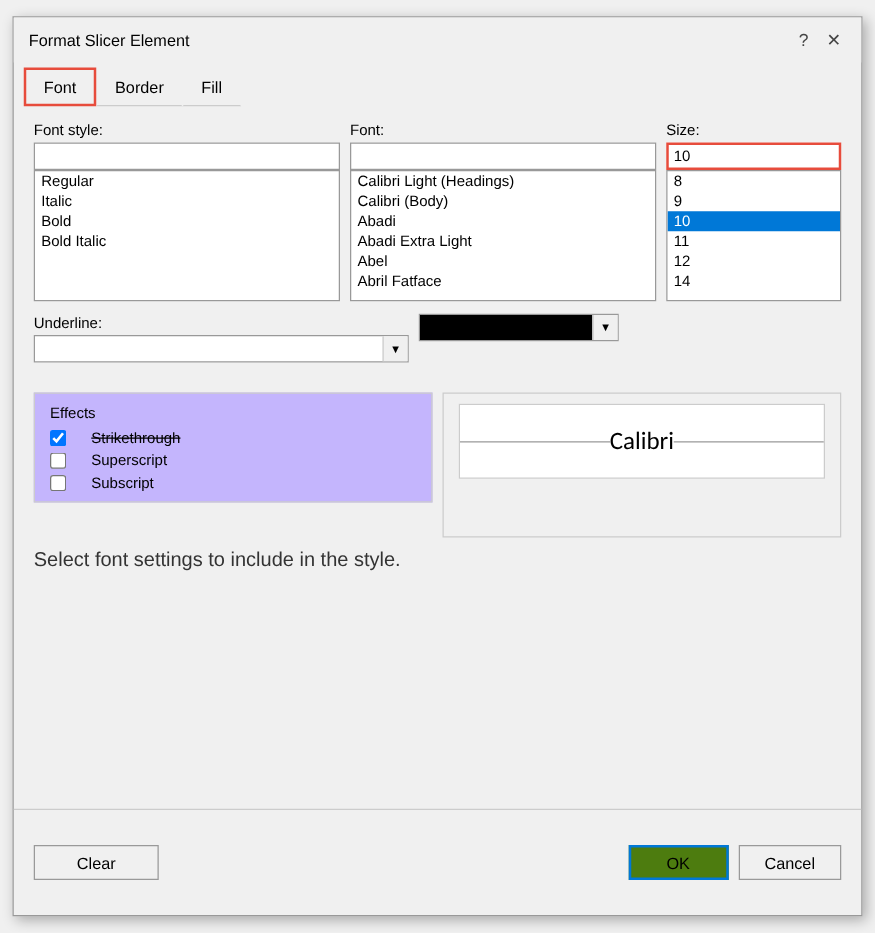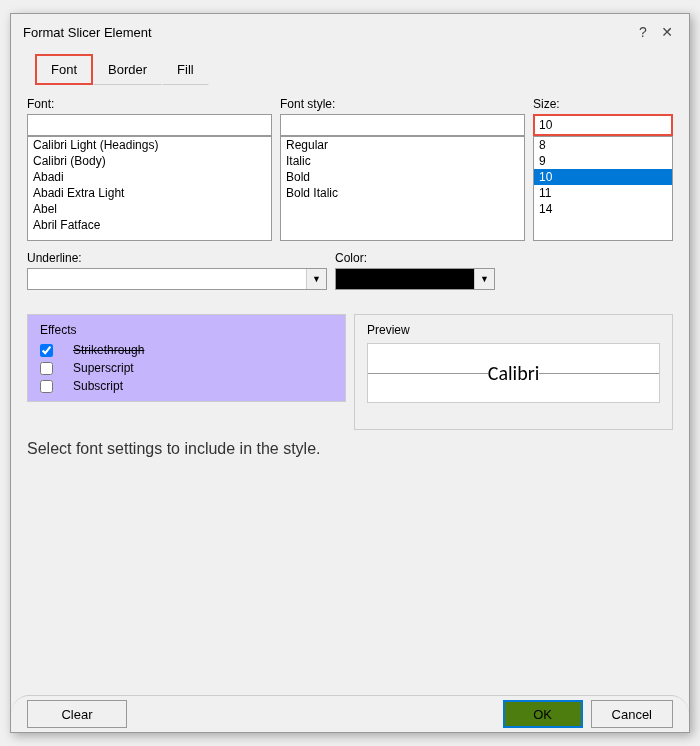--- a/index.html
+++ b/index.html
@@ -68,21 +68,20 @@
       background: none;
       font-size: 13px;
       font-family: inherit;
       position: relative;
     }
     .tab.active {
       border: 2px solid #e74c3c;
       background: #f0f0f0;
       color: #000;
       font-weight: normal;
-      margin-left: 16px;
     }
     .tab:not(.active) {
       border-bottom: 1px solid #ccc;
       text-align: right;
     }
 
     .content {
       padding: 12px 16px;
       flex: 1;
     }
@@ -274,27 +273,26 @@
       gap: 8px;
     }
 
     .hint-text {
       font-size: 16px;
       color: #333;
       margin: 10px 0 6px 0;
     }
 
     .footer {
-      padding: 4px 16px;
+      padding: 28px 16px;
       display: flex;
       justify-content: space-between;
       align-items: center;
       border-top: 1px solid #ccc;
       margin-top: 4px;
-      border-radius: 24px;
     }
     .footer-right {
       display: flex;
       gap: 8px;
     }
     .btn {
       padding: 5px 20px;
       border: 1px solid #999;
       background: #f0f0f0;
       font-size: 13px;
@@ -328,74 +326,74 @@
 
   <div class="tabs">
     <button class="tab active">Font</button>
     <button class="tab">Border</button>
     <button class="tab">Fill</button>
   </div>
 
   <div class="content">
 
     <div class="row-3col">
+
+      <div class="form-group">
+        <label>Font style:</label>
+        <input type="text" value="" style="">
+        <div class="listbox">
+          <div class="listbox-item">Regular</div>
+          <div class="listbox-item">Italic</div>
+          <div class="listbox-item">Bold</div>
+          <div class="listbox-item">Bold Italic</div>
+        </div>
+      </div>
 
       <div class="form-group">
         <label>Font:</label>
         <input type="text" value="" style="">
         <div class="listbox">
           <div class="listbox-item">Calibri Light (Headings)</div>
           <div class="listbox-item">Calibri (Body)</div>
           <div class="listbox-item">Abadi</div>
           <div class="listbox-item">Abadi Extra Light</div>
           <div class="listbox-item">Abel</div>
           <div class="listbox-item">Abril Fatface</div>
         </div>
       </div>
 
       <div class="form-group">
-        <label>Font style:</label>
-        <input type="text" value="" style="">
-        <div class="listbox">
-          <div class="listbox-item">Regular</div>
-          <div class="listbox-item">Italic</div>
-          <div class="listbox-item">Bold</div>
-          <div class="listbox-item">Bold Italic</div>
-        </div>
-      </div>
-
-      <div class="form-group">
         <label>Size:</label>
         <div class="size-input-wrapper">
           <input type="text" value="10" style="">
         </div>
         <div class="listbox">
           <div class="listbox-item">8</div>
           <div class="listbox-item">9</div>
           <div class="listbox-item selected">10</div>
           <div class="listbox-item">11</div>
+          <div class="listbox-item">12</div>
           <div class="listbox-item">14</div>
         </div>
       </div>
     </div>
 
     <div class="row-2col">
       <div class="form-group">
         <label>Underline:</label>
         <div class="select-with-arrow">
           <select>
             <option value="none"></option>
             <option value="single">Single</option>
             <option value="double">Double</option>
           </select>
           <div class="select-arrow">▼</div>
         </div>
       </div>
       <div class="form-group">
-        <label>Color:</label>
         <div class="color-select">
           <div class="color-swatch"></div>
           <div class="color-arrow">▼</div>
         </div>
       </div>
     </div>
 
     <div class="bottom-row-cols">
 
       <div class="effects-section">
@@ -410,21 +408,20 @@
             <label>Superscript</label>
           </div>
           <div class="checkbox-item">
             <input type="checkbox" style="">
             <label>Subscript</label>
           </div>
         </div>
       </div>
 
       <div class="preview-section">
-        <div class="preview-title">Preview</div>
         <div class="preview-box">
           <div class="preview-inner">
             <div class="preview-line"></div>
             <span class="preview-text">Calibri</span>
             <div class="preview-line"></div>
           </div>
         </div>
       </div>
     </div>
 

